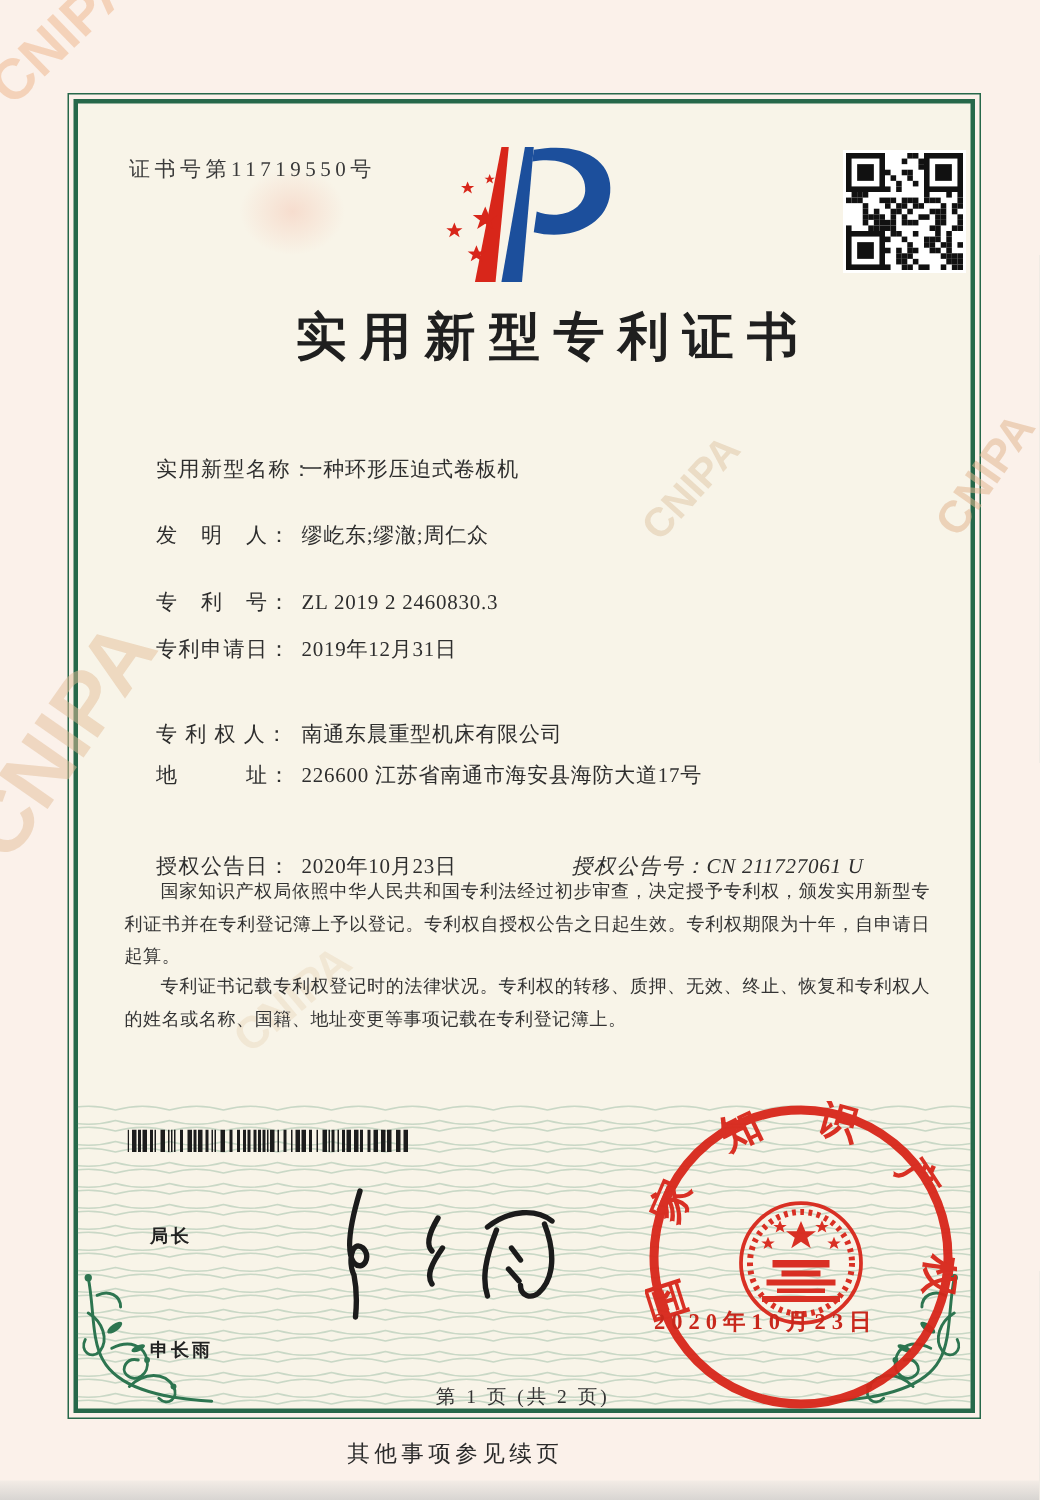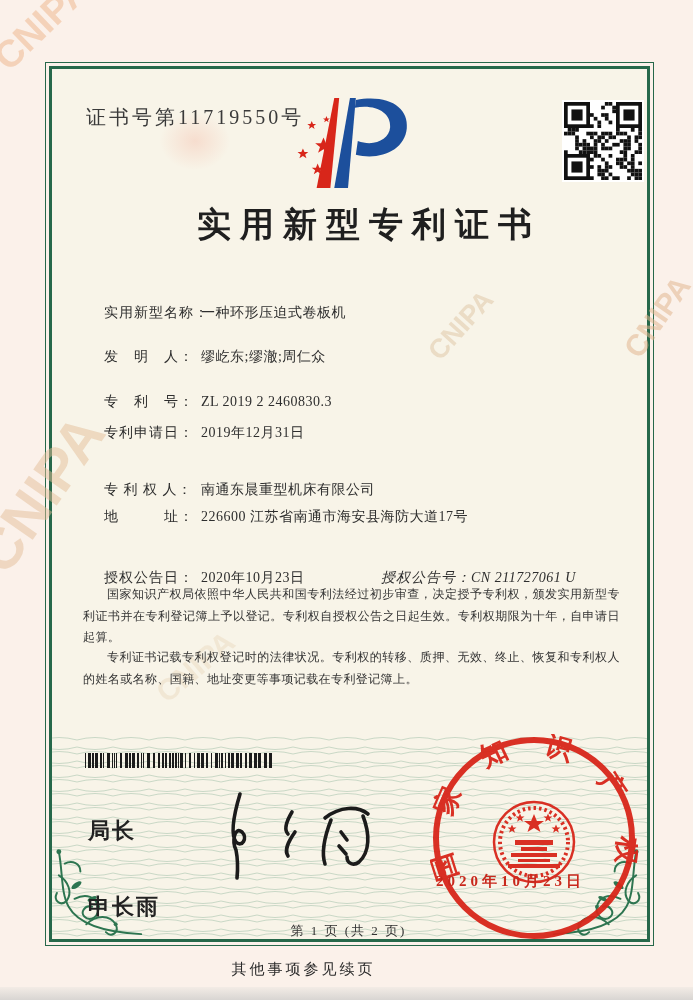--- a/index.html
+++ b/index.html
@@ -20,38 +20,38 @@
                border:1px solid #26684a;z-index:1;}
   .frame-inner{position:absolute;left:3px;top:3px;right:3px;bottom:3px;
                border:3px solid #26684a;background:#f8f4e8;}
   
   .wave-band{position:absolute;left:51px;top:736px;width:596px;height:205px;z-index:2;}
   
   .orn{position:absolute;z-index:3;width:95px;height:98px;}
   .orn-left{left:52px;top:842px;}
   .orn-right{left:548px;top:842px;transform:scaleX(-1);}
   
-  .cert-no{position:absolute;left:86px;top:104px;z-index:4;font-size:20px;letter-spacing:3px;color:#3a3a3a;}
+  .cert-no{position:absolute;left:86px;top:104px;z-index:4;font-size:14px;letter-spacing:3px;color:#3a3a3a;}
   .logo{position:absolute;left:268px;top:94px;width:160px;height:98px;z-index:4;}
   .qr{position:absolute;left:562px;top:100px;width:78px;height:78px;z-index:4;background:#fff;padding:2px;}
   .title{position:absolute;left:45px;top:202px;width:639px;text-align:center;z-index:4;
          font-size:34px;font-weight:700;letter-spacing:9px;text-indent:9px;color:#1f1f1f;}
   
   .row{position:absolute;left:86px;z-index:4;font-size:14px;letter-spacing:1px;white-space:pre;}
   .row .lbl{display:inline-block;width:97px;letter-spacing:1px;}
   .row .val{letter-spacing:0.5px;}
   .row2-pair{position:absolute;left:268px;top:0;font-style:italic;}
   
   .para{position:absolute;left:83px;width:537px;z-index:4;font-size:12px;line-height:21.5px;
         text-indent:2em;text-align:justify;letter-spacing:0.4px;color:#333;}
   
   .barcode{position:absolute;left:85px;top:753px;width:188px;height:15px;z-index:4;}
   
-  .off{position:absolute;left:88px;z-index:4;font-family:"Liberation Sans","DejaVu Sans",sans-serif;
-       font-size:22px;font-weight:700;color:#222;letter-spacing:2px;}
+  .off{position:absolute;left:100px;z-index:4;font-family:"Liberation Sans","DejaVu Sans",sans-serif;
+       font-size:12px;font-weight:700;color:#222;letter-spacing:2px;}
   .off-title{top:816px;}
   .off-name{top:848px;margin-top:44px;}
   .sig{position:absolute;left:200px;top:790px;width:190px;height:92px;z-index:4;}
   
   .seal{position:absolute;left:430px;top:734px;width:208px;height:208px;z-index:5;opacity:0.95;}
   .seal-date{position:absolute;left:436px;top:872px;z-index:6;color:#c8281c;font-size:15px;
              font-weight:700;letter-spacing:4px;white-space:nowrap;}
   
   .page-ind{position:absolute;left:45px;top:922px;width:607px;text-align:center;z-index:4;
             font-size:13px;letter-spacing:2px;color:#333;}

